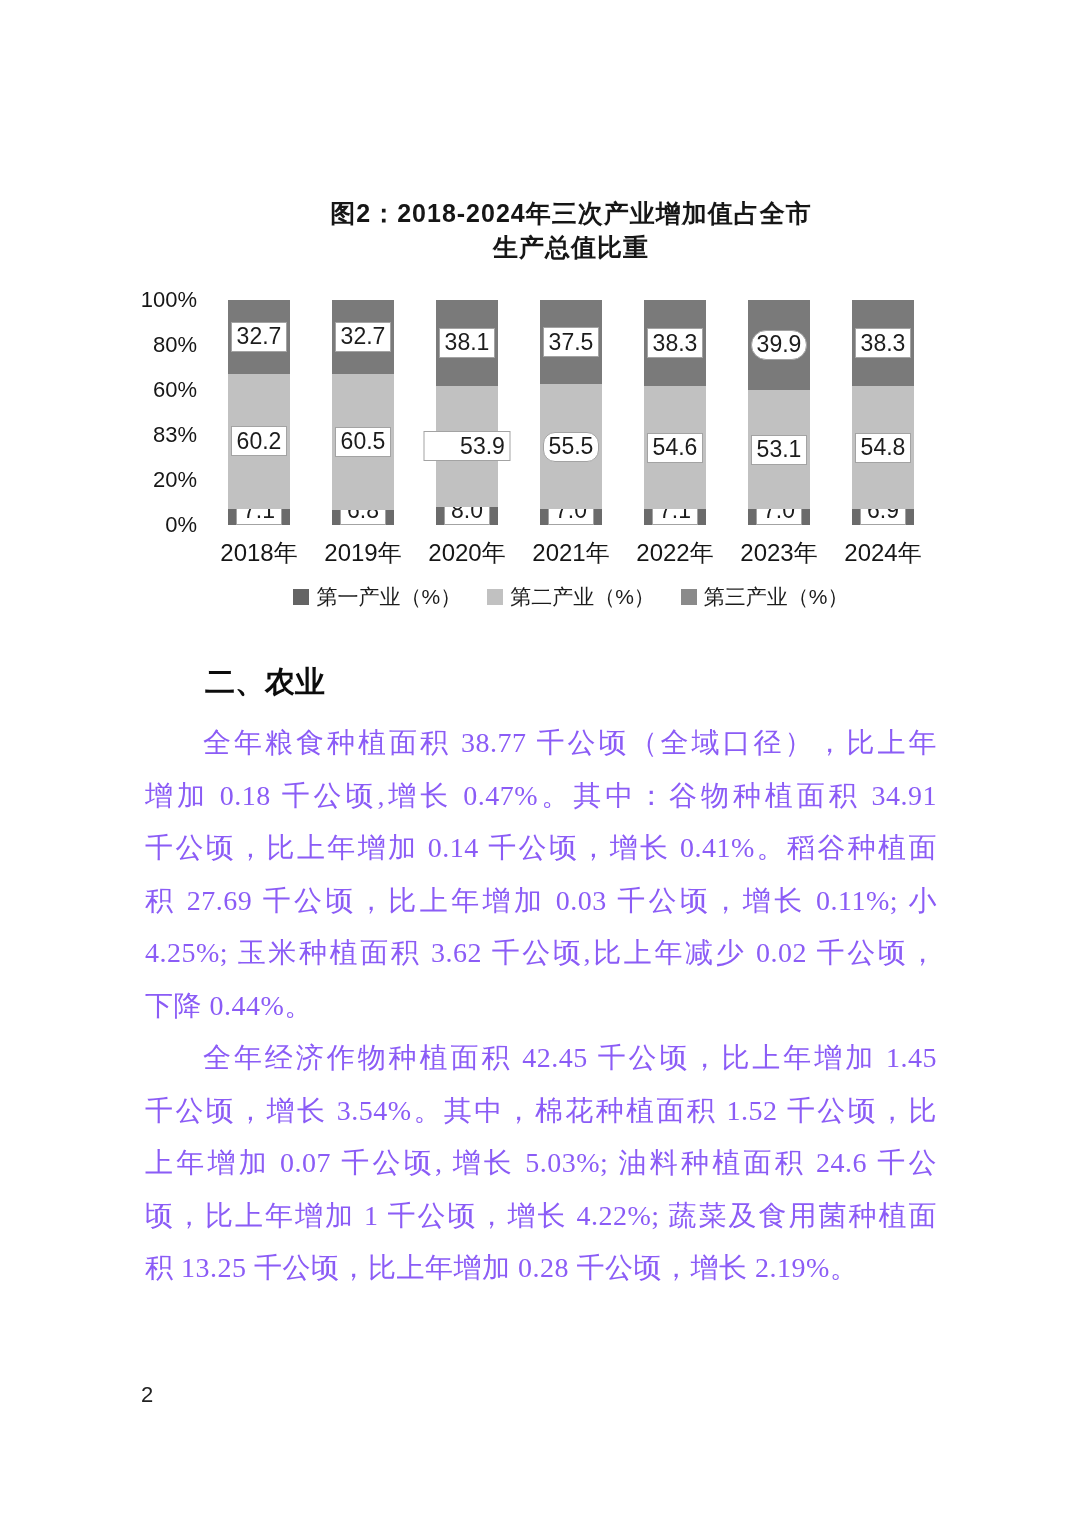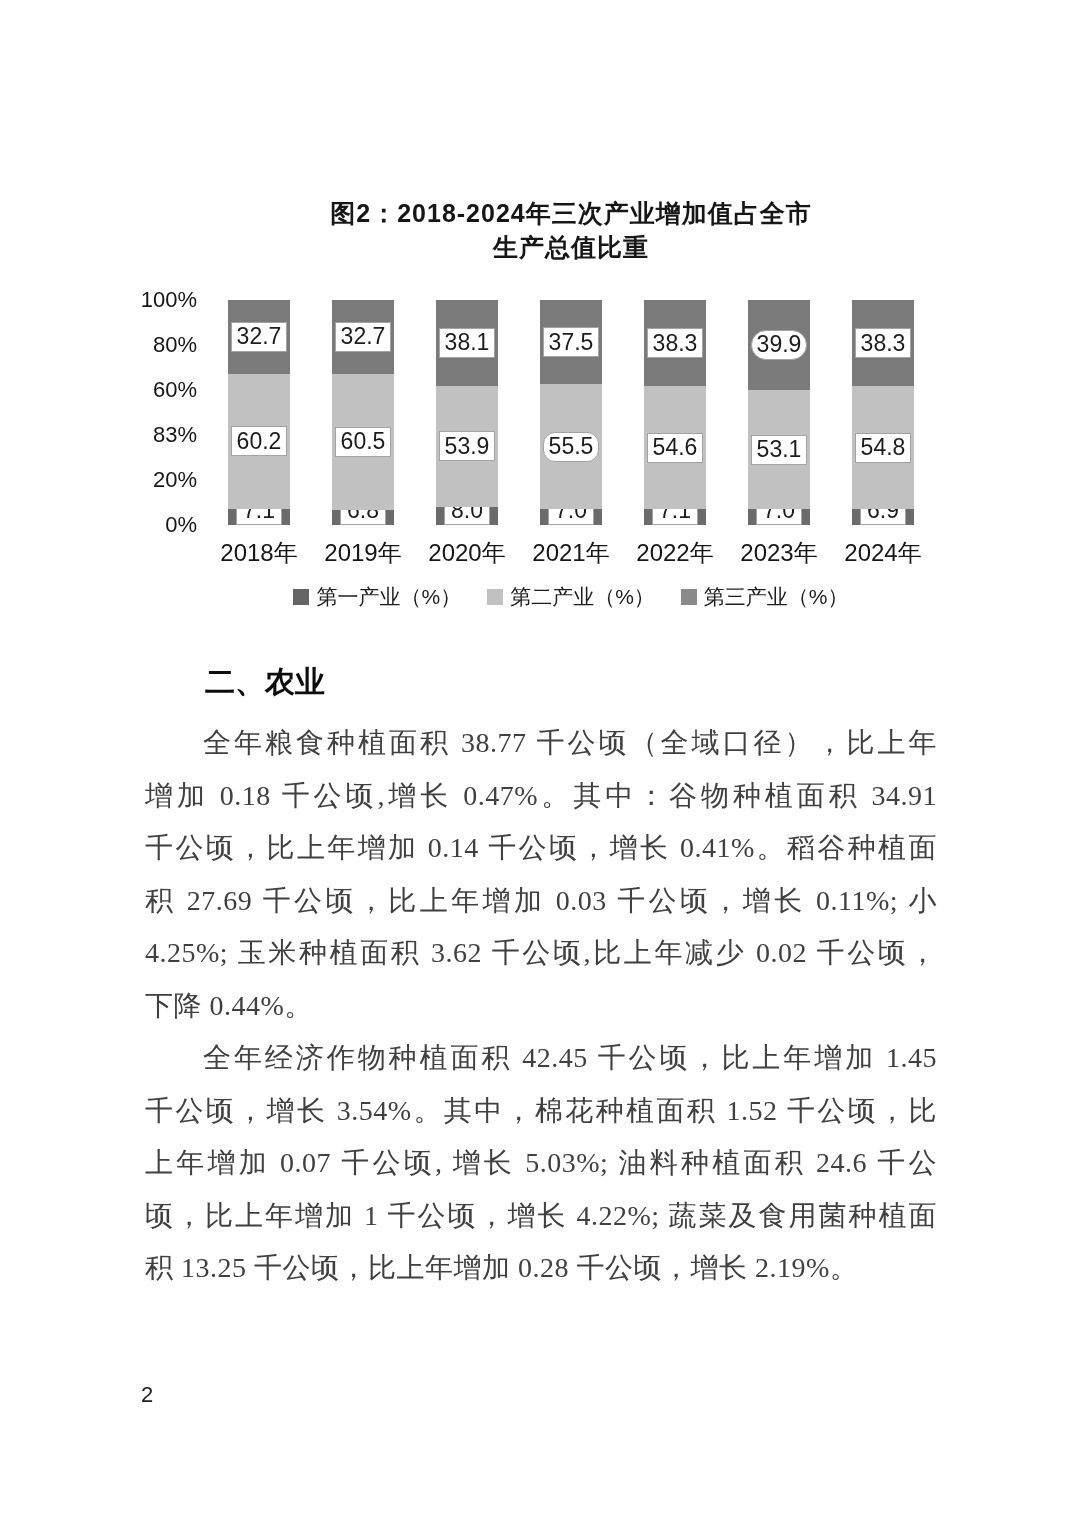--- a/index.html
+++ b/index.html
@@ -59,21 +59,21 @@
 
   
   .section{position:absolute;left:145px;top:662px;width:792px;}
   .heading{
     font-family:"Liberation Sans","DejaVu Sans",sans-serif;
     font-weight:bold;font-size:30px;line-height:40px;
     padding-left:60px;margin:0 0 15px 0;color:#0c0c0c;
   }
   .para{margin:0;}
   .para-line{
-    font-size:28px;line-height:52.5px;color:#404040;
+    font-size:28px;line-height:52.5px;color:#8b5cf6;
     text-align:justify;text-align-last:justify;
     letter-spacing:0.5px;white-space:normal;
   }
   .para-line.first{text-indent:58px;}
   .para-line.last{text-align-last:left;}
 
   .page-num{
     position:absolute;left:141px;top:1382px;
     font-family:"Liberation Sans","DejaVu Sans",sans-serif;
     font-size:22px;color:#222222;
@@ -120,21 +120,21 @@
               <div class="seg" style="bottom: 67.3%; height: 32.7%; background: rgb(122, 122, 122);"></div>
               <div class="bar-label mid" style="bottom: 83.65%;">32.7</div>
             </div>
             <div class="x-label">2019年</div>
           </div>
           <div class="bar-col">
             <div class="bar">
               <div class="seg" style="bottom: 0%; height: 8%; background: rgb(107, 107, 107);"></div>
               <div class="bar-label bottom" style="width: 44px;">8.0</div>
               <div class="seg" style="bottom: 8%; height: 53.9%; background: rgb(193, 193, 193);"></div>
-              <div class="bar-label mid" style="bottom: 34.95%;">53.9</div>
+              <div class="bar-label mid" style="bottom: 34.95%; padding-left: 31px;">53.9</div>
               <div class="seg" style="bottom: 61.9%; height: 38.1%; background: rgb(122, 122, 122);"></div>
               <div class="bar-label mid" style="bottom: 80.95%;">38.1</div>
             </div>
             <div class="x-label">2020年</div>
           </div>
           <div class="bar-col">
             <div class="bar">
               <div class="seg" style="bottom: 0%; height: 7%; background: rgb(107, 107, 107);"></div>
               <div class="bar-label bottom" style="width: 44px;">7.0</div>
               <div class="seg" style="bottom: 7%; height: 55.5%; background: rgb(193, 193, 193);"></div>

